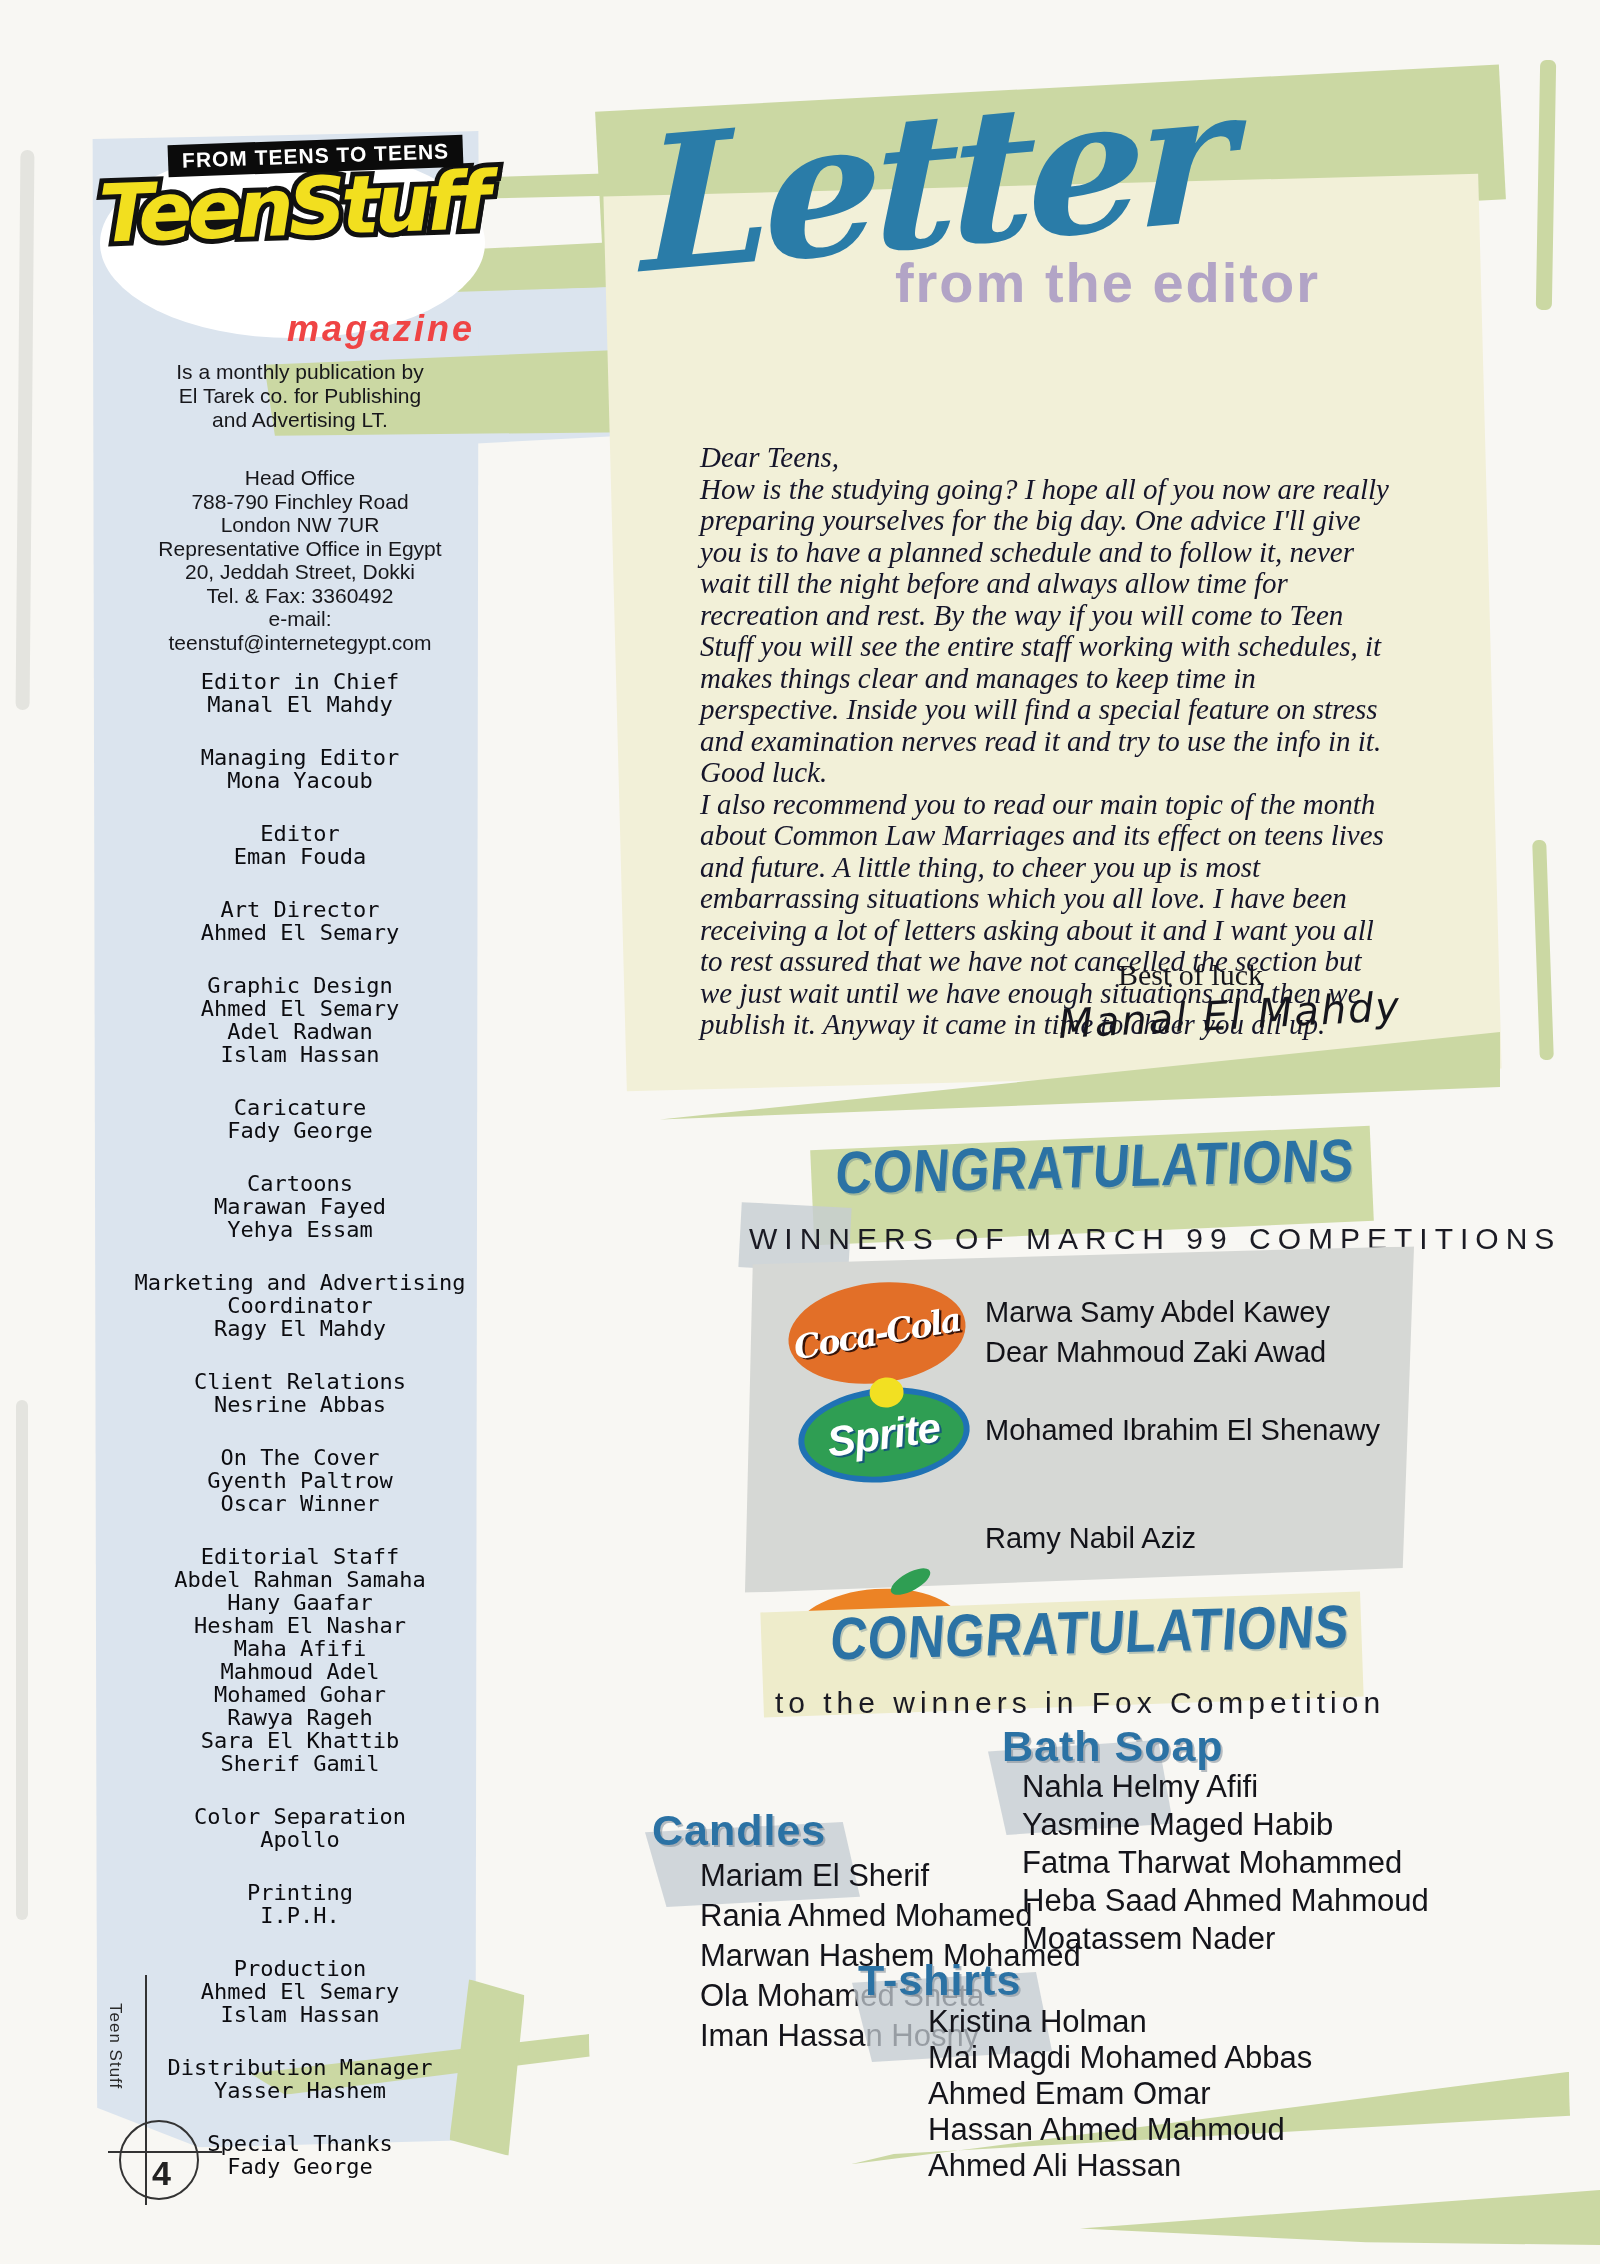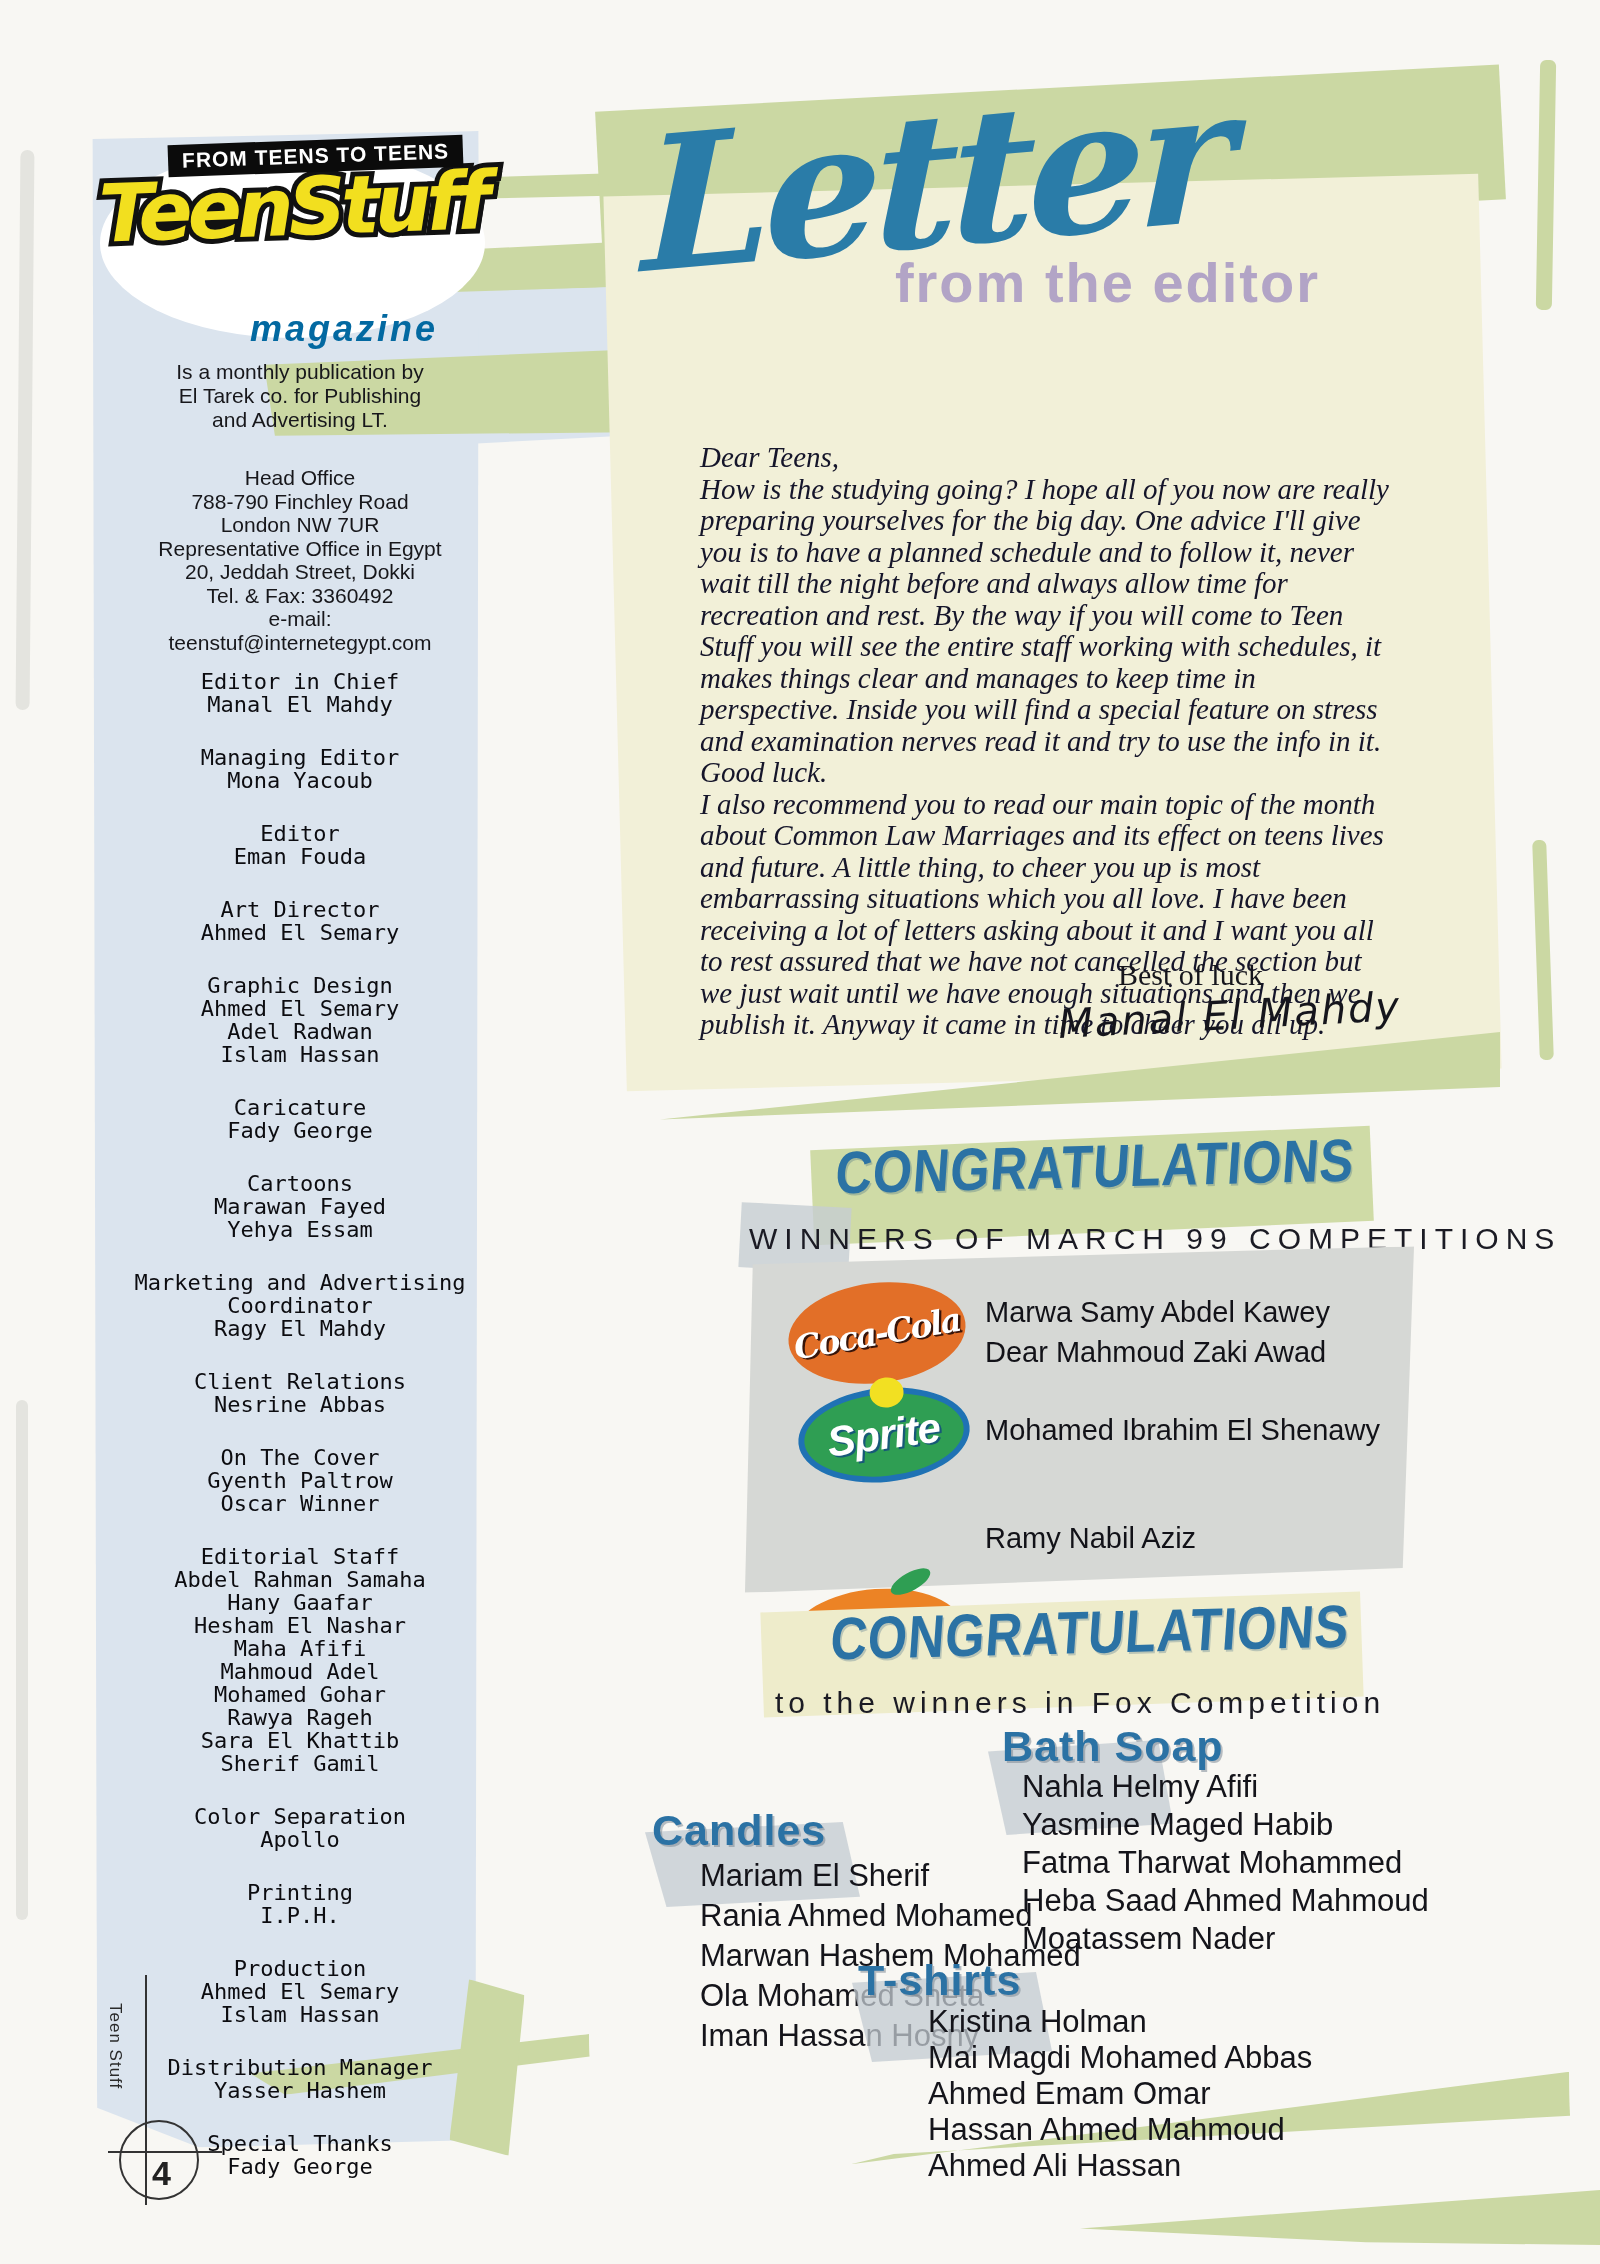--- a/index.html
+++ b/index.html
@@ -42,21 +42,22 @@
     font-family:"DejaVu Sans",sans-serif;font-weight:bold;font-style:italic;
     font-size:80px;letter-spacing:-5px;line-height:1;
   }
   .logo-back{-webkit-text-stroke:10px #111;color:#111;text-shadow:4px 4px 0 #111;}
   .logo-front{position:absolute;left:0;top:0;width:100%;color:#f2df1f;}
   .logo-banner{
     background:#0b0b0b;color:#fff;font-weight:bold;font-size:21px;
     letter-spacing:1px;padding:4px 14px;transform:rotate(-2deg);white-space:nowrap;
   }
   .logo-magazine{
-    font-weight:bold;font-style:italic;font-size:36px;letter-spacing:3px;color:#0369a1;
+    font-weight:bold;font-style:italic;font-size:36px;letter-spacing:3px;color:#ef4444;
+    text-align:right;
   }
 
   
   .col-sans{font-size:21px;line-height:23.5px;color:#17171b;text-align:center;}
   .credits{font-family:"DejaVu Sans Mono",monospace;font-size:22px;line-height:23px;color:#0c0c10;text-align:center;}
   .credit-group{margin-bottom:30px;}
   .credit-name{white-space:nowrap;}
 
   
   .letter-script{

